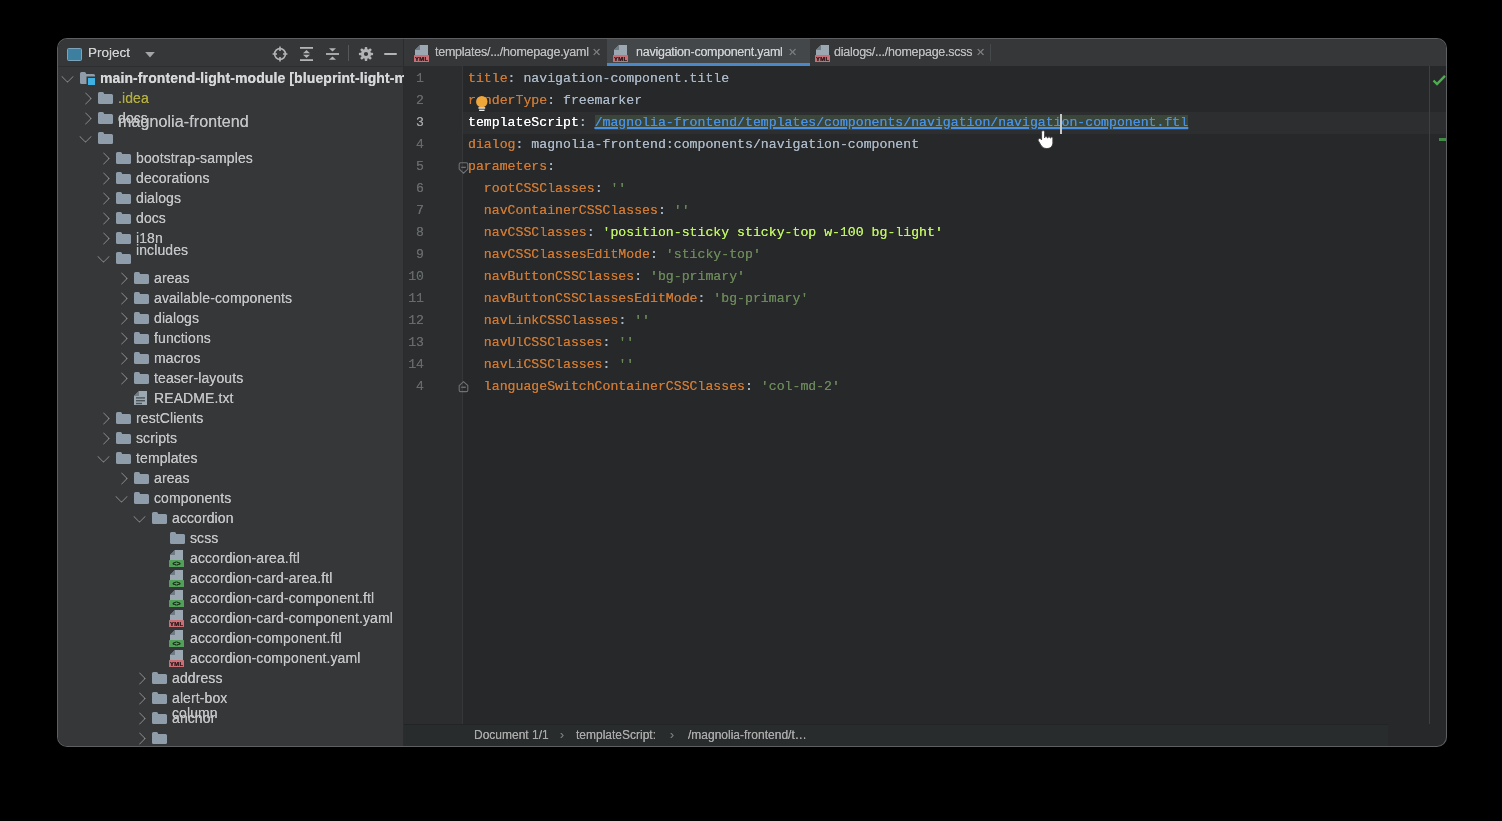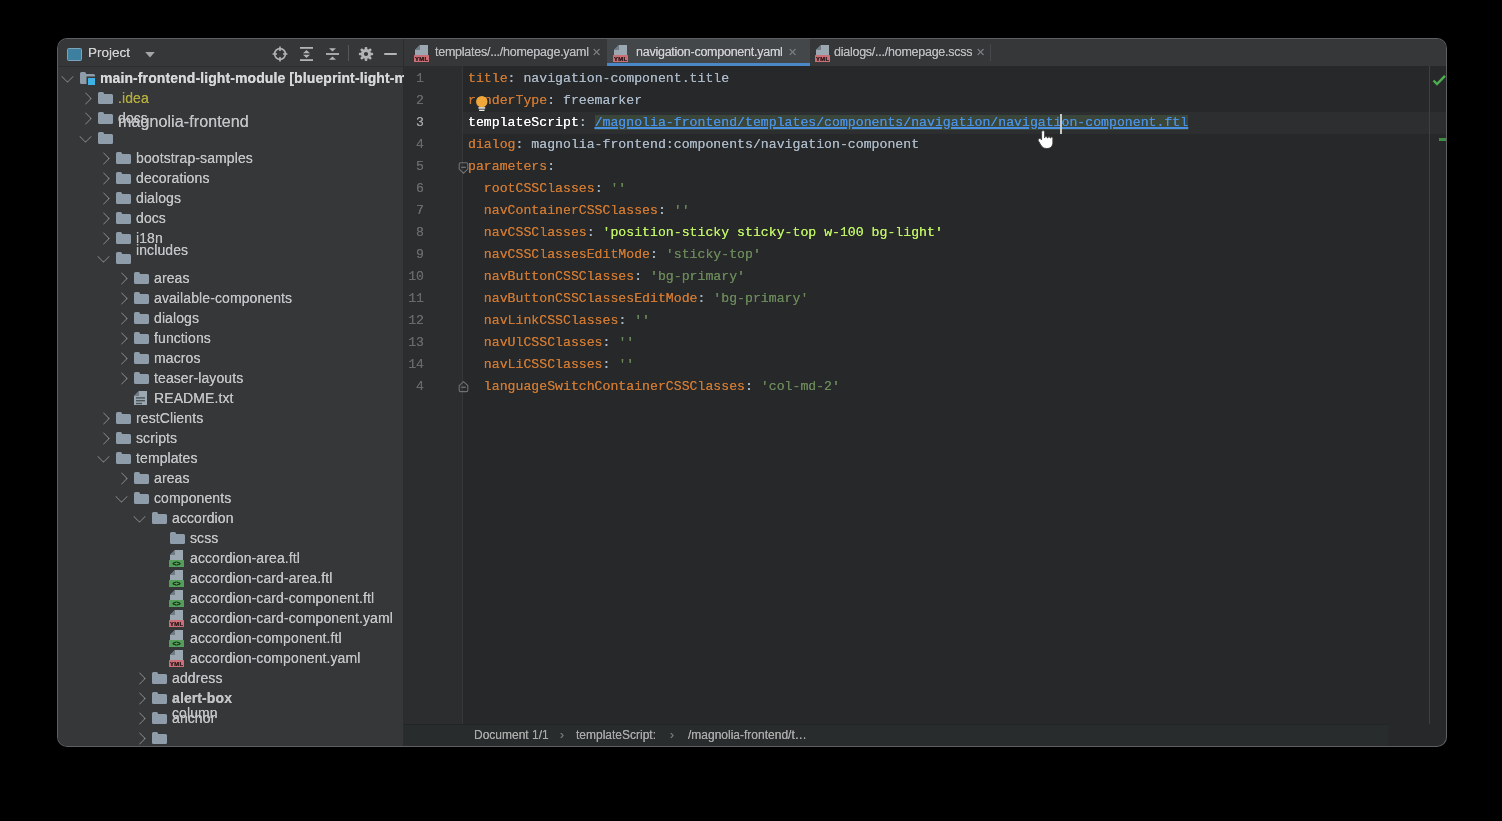--- a/index.html
+++ b/index.html
@@ -243,21 +243,21 @@
             <text x="7.5" y="15.8" font-family="Liberation Sans,sans-serif" font-size="5.8" font-weight="bold" fill="#3d2326" text-anchor="middle" textLength="13">YML</text>
           </svg>
           <span style="position:absolute;left:190px;top:648px;height:20px;line-height:20px;font-size:14px;letter-spacing:0.1px;color:#c2c4c6;font-weight:normal;white-space:pre">accordion-component.yaml</span>
 <span style="position:absolute;left:135px;top:674px;width:8px;height:8px;border-right:1.8px solid #a9abad;border-bottom:1.8px solid #a9abad;transform:rotate(-45deg);transform-origin:center;border-radius:0.5px"></span>
           <span style="position:absolute;left:152px;top:674px;width:15px;height:10px;background:#8e9da9;border-radius:1.5px"></span>
           <span style="position:absolute;left:152px;top:672px;width:6px;height:4px;background:#8e9da9;border-radius:1.5px 1.5px 0 0"></span>
           <span style="position:absolute;left:172px;top:668px;height:20px;line-height:20px;font-size:14px;letter-spacing:0.1px;color:#c2c4c6;font-weight:normal;white-space:pre">address</span>
 <span style="position:absolute;left:135px;top:694px;width:8px;height:8px;border-right:1.8px solid #a9abad;border-bottom:1.8px solid #a9abad;transform:rotate(-45deg);transform-origin:center;border-radius:0.5px"></span>
           <span style="position:absolute;left:152px;top:694px;width:15px;height:10px;background:#8e9da9;border-radius:1.5px"></span>
           <span style="position:absolute;left:152px;top:692px;width:6px;height:4px;background:#8e9da9;border-radius:1.5px 1.5px 0 0"></span>
-          <span style="position:absolute;left:172px;top:688px;height:20px;line-height:20px;font-size:14px;letter-spacing:0.1px;color:#c2c4c6;font-weight:bold;white-space:pre">alert-box</span>
+          <span style="position:absolute;left:172px;top:688px;height:20px;line-height:20px;font-size:14px;letter-spacing:0.1px;color:#c2c4c6;font-weight:normal;white-space:pre">alert-box</span>
 <span style="position:absolute;left:135px;top:714px;width:8px;height:8px;border-right:1.8px solid #a9abad;border-bottom:1.8px solid #a9abad;transform:rotate(-45deg);transform-origin:center;border-radius:0.5px"></span>
           <span style="position:absolute;left:152px;top:714px;width:15px;height:10px;background:#8e9da9;border-radius:1.5px"></span>
           <span style="position:absolute;left:152px;top:712px;width:6px;height:4px;background:#8e9da9;border-radius:1.5px 1.5px 0 0"></span>
           <span style="position:absolute;left:172px;top:708px;height:20px;line-height:20px;font-size:14px;letter-spacing:0.1px;color:#c2c4c6;font-weight:normal;white-space:pre">anchor</span>
 <span style="position:absolute;left:135px;top:734px;width:8px;height:8px;border-right:1.8px solid #a9abad;border-bottom:1.8px solid #a9abad;transform:rotate(-45deg);transform-origin:center;border-radius:0.5px"></span>
           <span style="position:absolute;left:152px;top:734px;width:15px;height:10px;background:#8e9da9;border-radius:1.5px"></span>
           <span style="position:absolute;left:152px;top:732px;width:6px;height:4px;background:#8e9da9;border-radius:1.5px 1.5px 0 0"></span>
           <span style="position:absolute;left:172px;top:703px;height:20px;line-height:20px;font-size:14px;letter-spacing:0.1px;color:#c2c4c6;font-weight:normal;white-space:pre">column</span>
   </div>
       </div>

